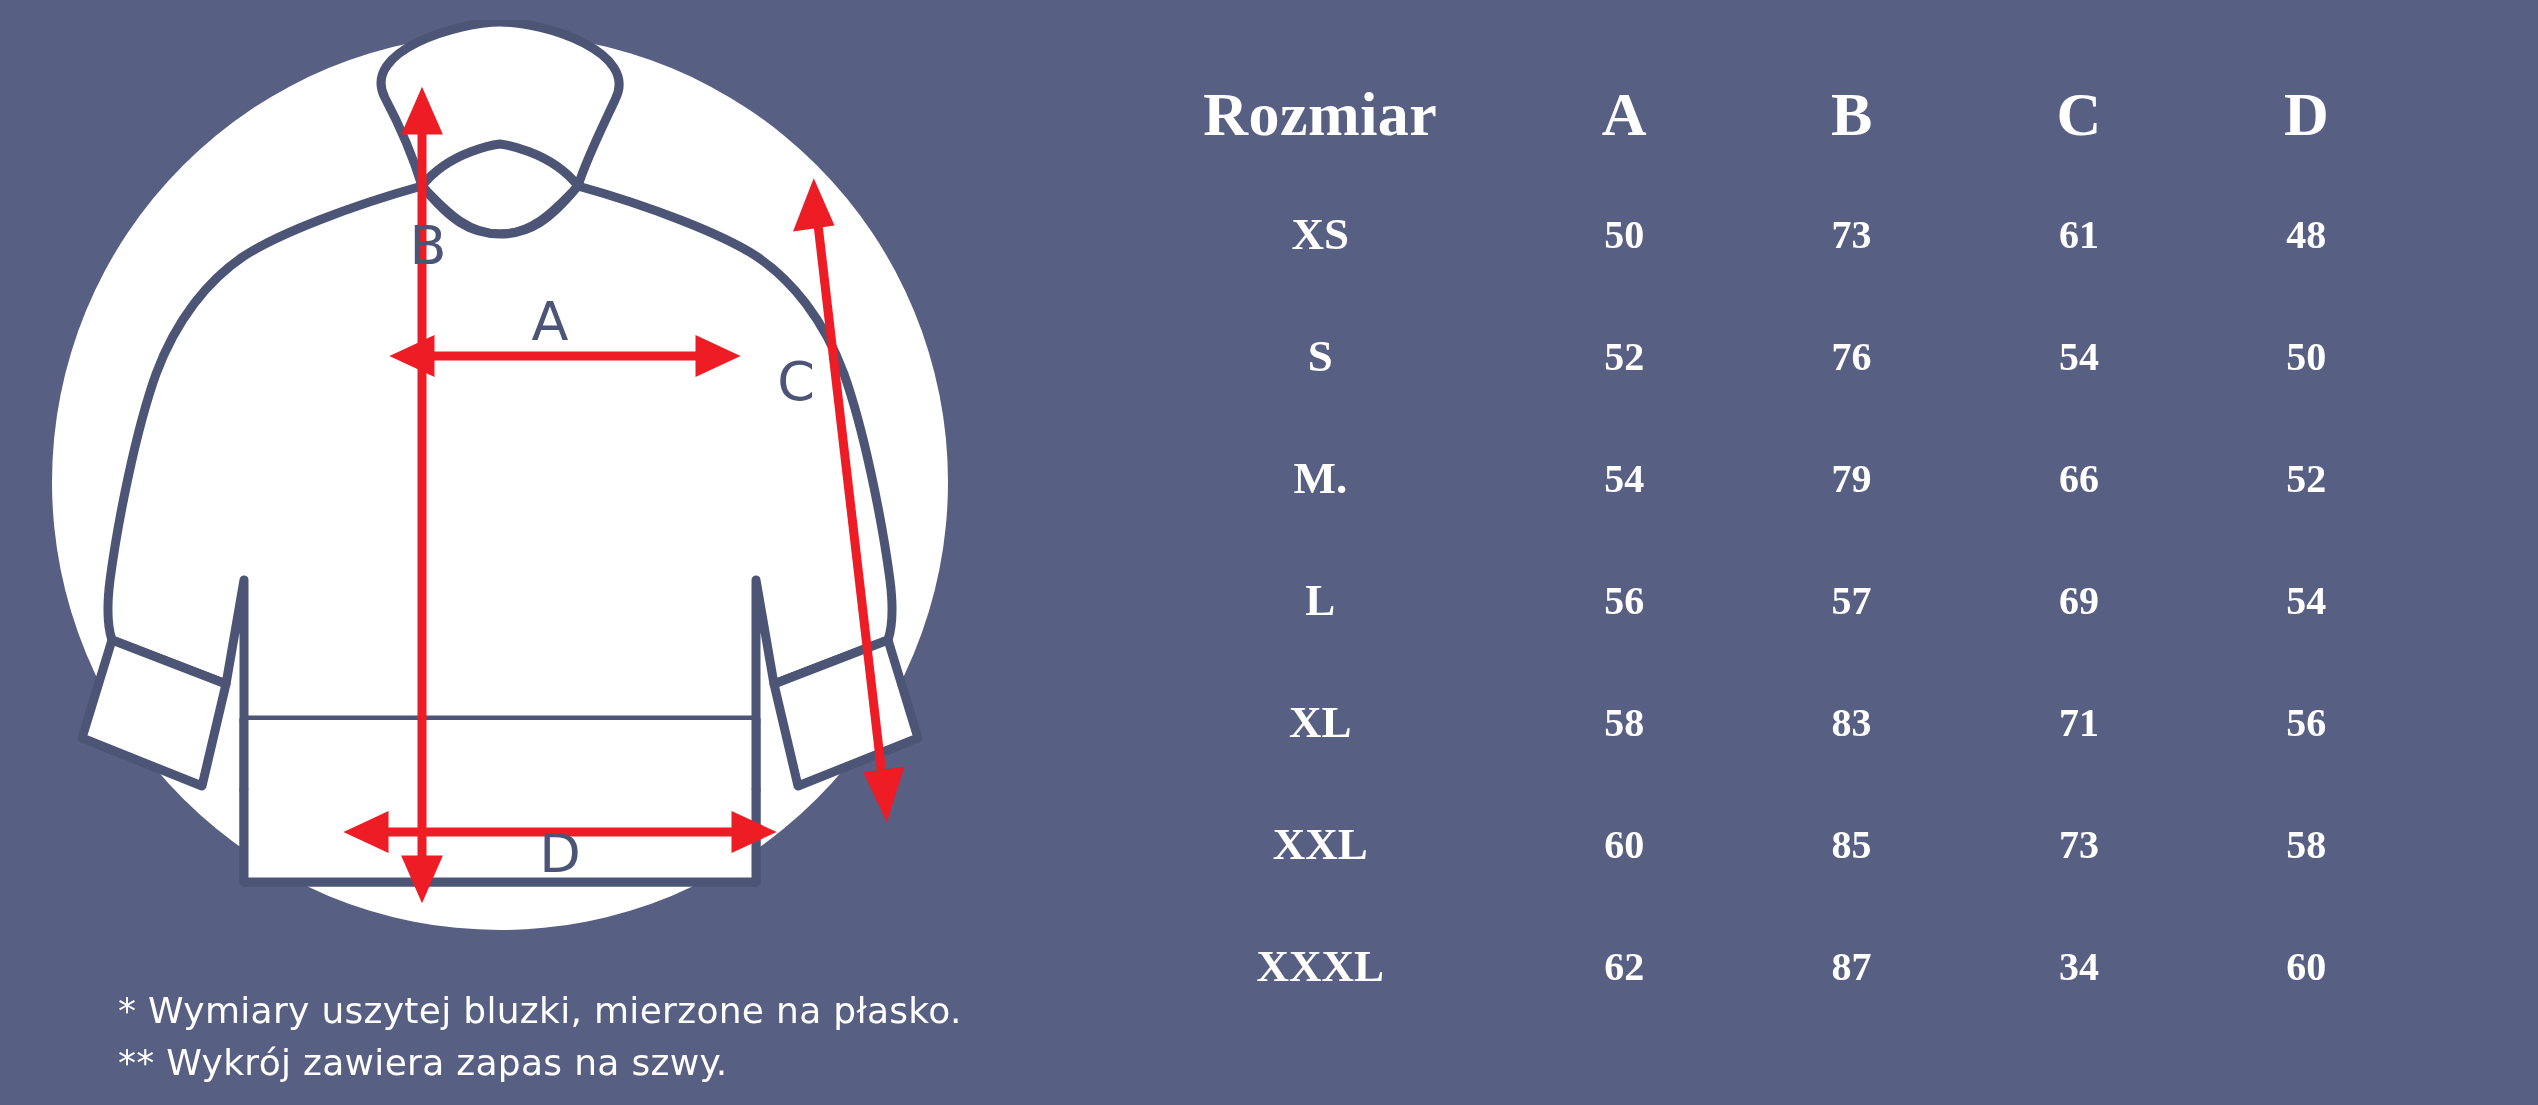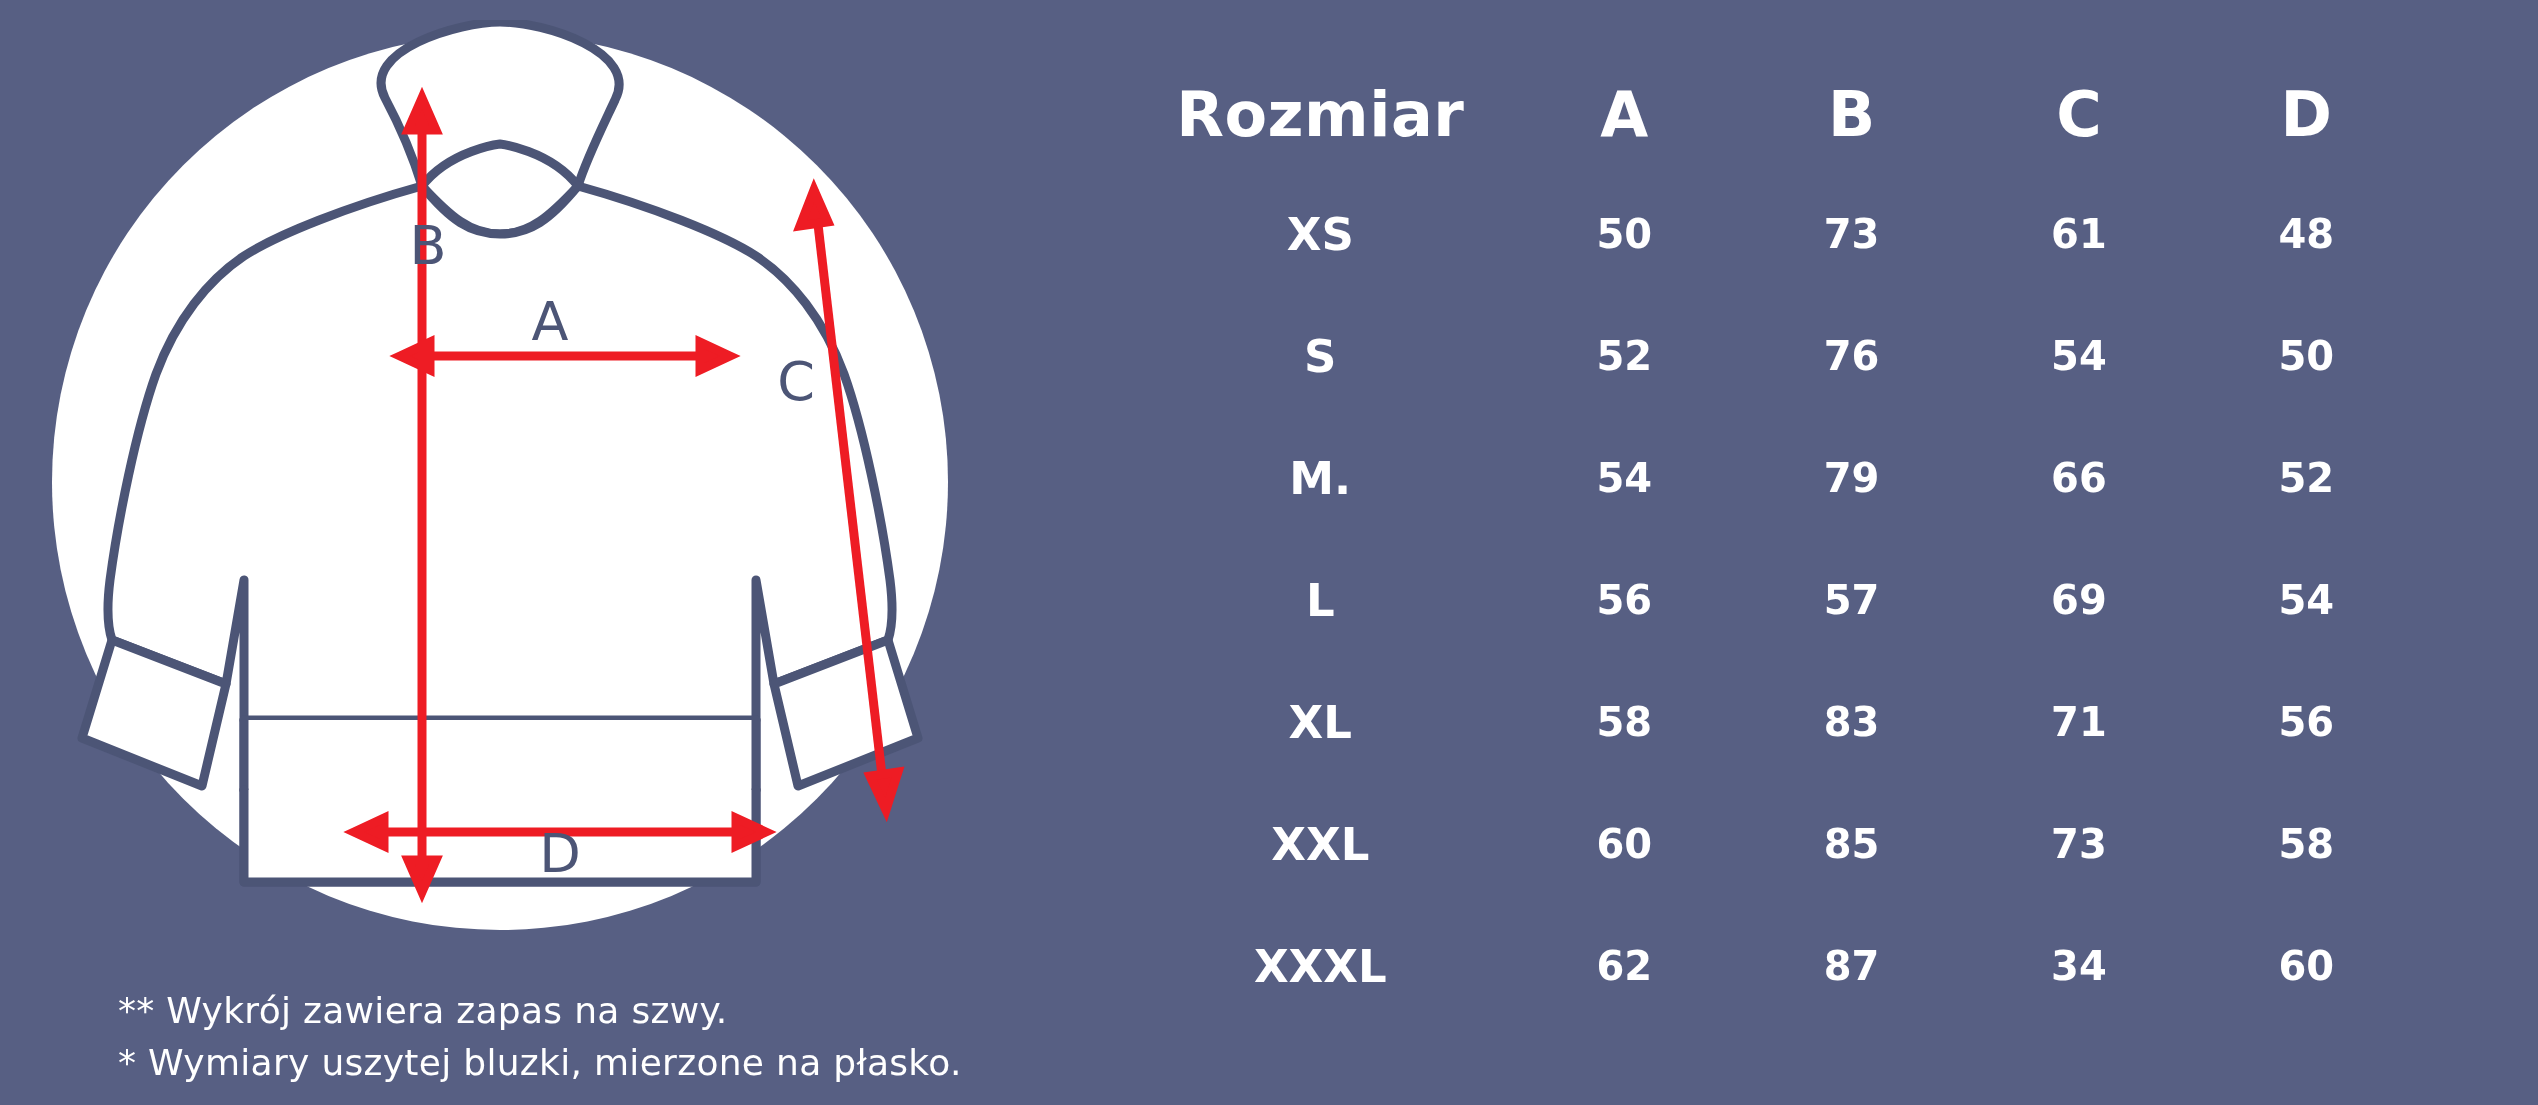--- a/index.html
+++ b/index.html
@@ -67,20 +67,21 @@
   table.size-table col.c-size { width: 380px; }
   table.size-table col.c-val  { width: 227px; }
 
   table.size-table th,
   table.size-table td {
     text-align: center;
     vertical-align: middle;
     color: #ffffff;
     border: none;
     padding: 0;
+    font-family: Liberation Serif, serif;
   }
 
   
   .hdr-size {
     font-size: 62px;
     font-weight: bold;
     height: 118px;
     letter-spacing: 0.5px;
     border-right: 4px solid #ffffff;
   }
@@ -177,22 +178,22 @@
         <polygon points="736,812 706,798 706,826"></polygon>
       </g>
 
       <text x="398" y="244" font-family="DejaVu Sans, sans-serif" font-size="54" fill="#4c5576" text-anchor="middle">B</text>
       <text x="520" y="320" font-family="DejaVu Sans, sans-serif" font-size="54" fill="#4c5576" text-anchor="middle">A</text>
       <text x="766" y="380" font-family="DejaVu Sans, sans-serif" font-size="54" fill="#4c5576" text-anchor="middle">C</text>
       <text x="530" y="852" font-family="DejaVu Sans, sans-serif" font-size="54" fill="#4c5576" text-anchor="middle">D</text>
     </svg>
 
     <div class="notes">
+      <div class="note-line">* Wymiary uszytej bluzki, mierzone na płasko.</div>
       <div class="note-line">** Wykrój zawiera zapas na szwy.</div>
-      <div class="note-line">* Wymiary uszytej bluzki, mierzone na płasko.</div>
     </div>
   </div>
 
   <div class="table-wrap">
     <table class="size-table">
       <colgroup>
         <col class="c-size">
           <col class="c-val">
           <col class="c-val">
           <col class="c-val">

